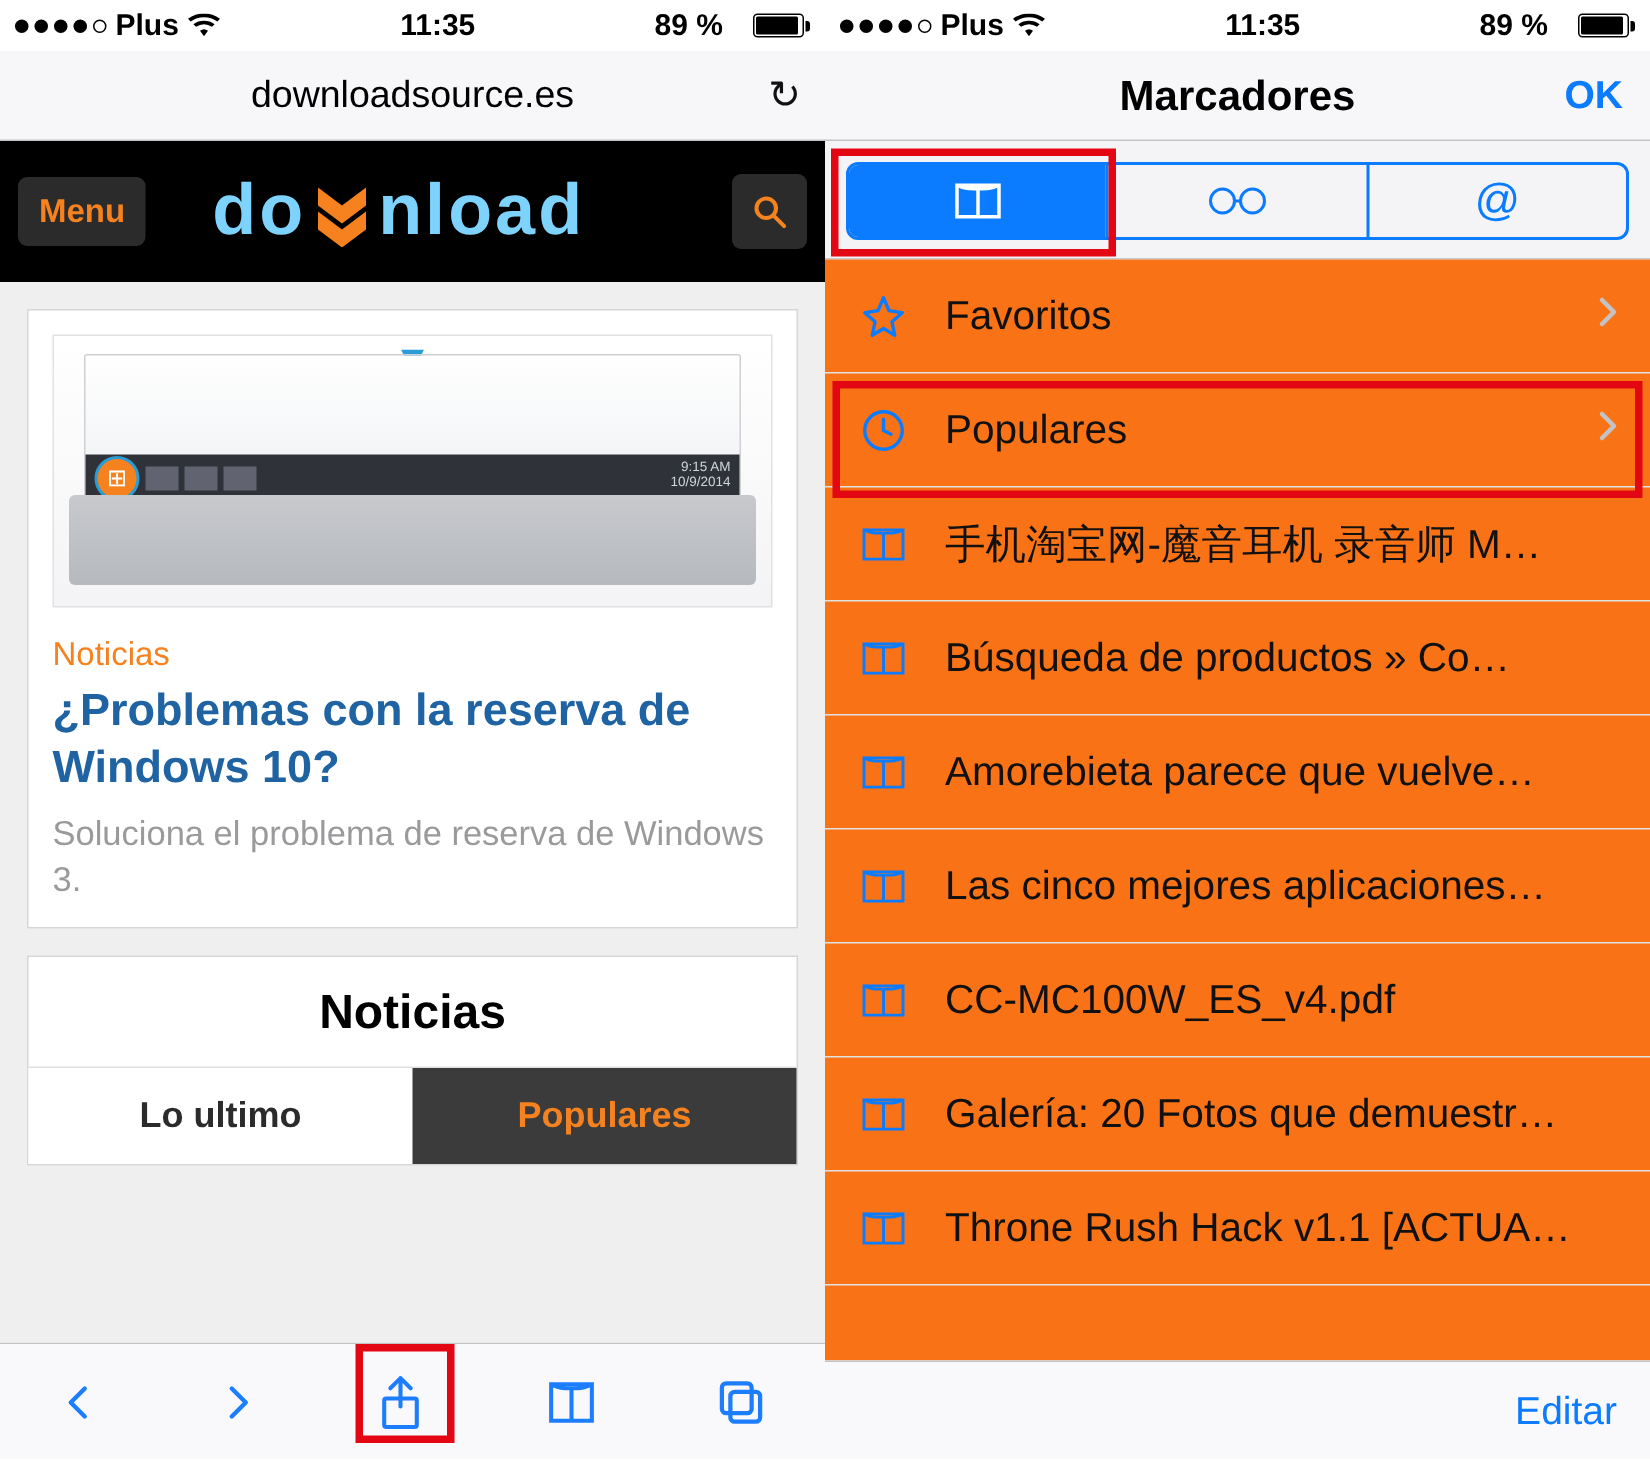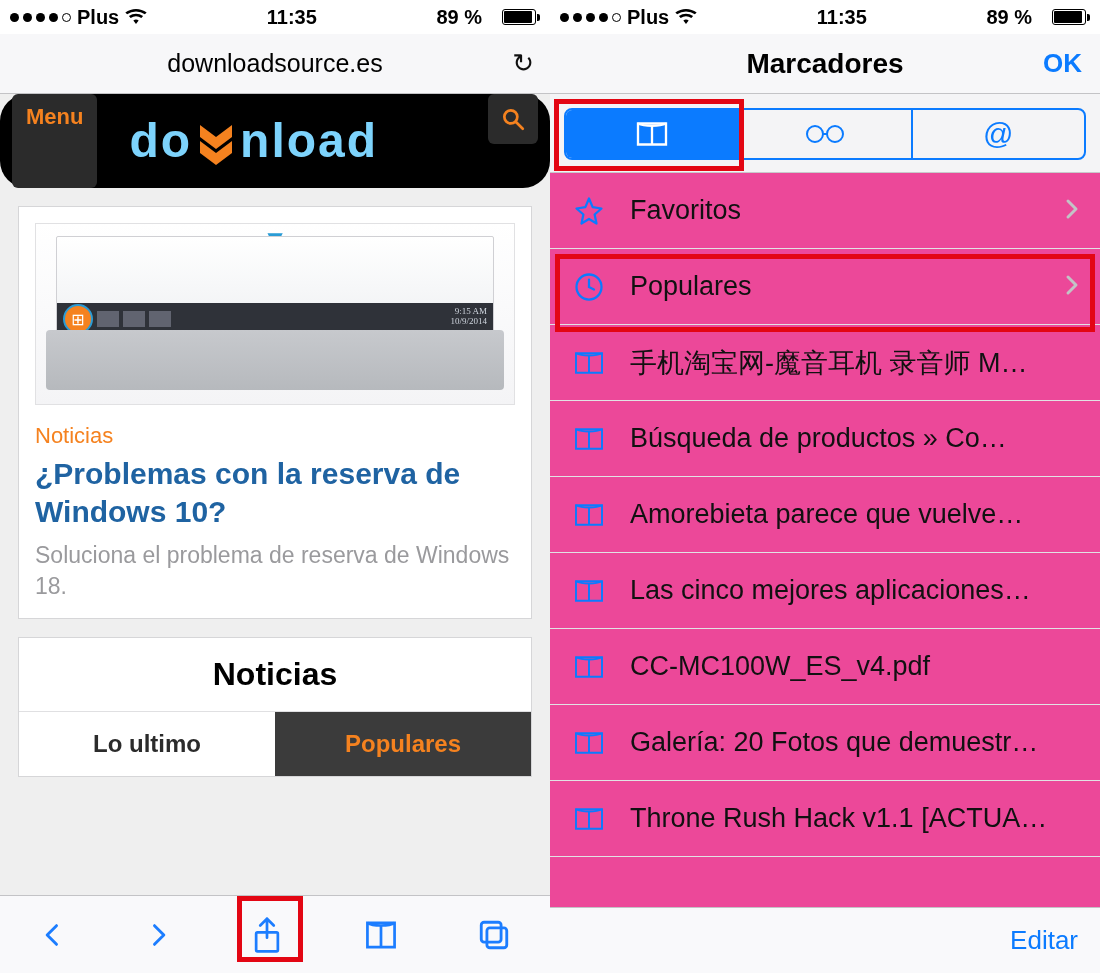--- a/index.html
+++ b/index.html
@@ -18,32 +18,32 @@
   .battery { display:flex; align-items:center; }
   .batt-body { width:34px; height:16px; border:1.5px solid #000; border-radius:3px; position:relative; }
   .batt-fill { position:absolute; left:1px; top:1px; bottom:1px; width:88%; background:#000; border-radius:1px; }
   .batt-cap { width:3px; height:7px; background:#000; border-radius:0 2px 2px 0; margin-left:1px; }
 
   
   .urlbar { height:60px; background:#f7f7f9; border-bottom:1px solid #c3c3c6; display:flex; align-items:center; justify-content:center; position:relative; }
   .urlbar .domain { font-size:25px; color:#000; }
   .urlbar .reload { position:absolute; right:16px; font-size:26px; color:#111; }
   .page { flex:1; background:#efefef; overflow:hidden; position:relative; }
-  .site-header { height:94px; background:#000; display:flex; padding:0 12px; gap:12px;border-radius:27px; }
+  .site-header { height:94px; background:#000; display:flex; align-items:center; padding:0 12px; gap:24px; }
   .menu-pill { background:#2b2b2b; color:#f5821f; font-weight:700; font-size:22px; padding:10px 14px; border-radius:6px; }
   .logo { display:flex; align-items:center; margin-left:20px;}
   .logo span { color:#7dd3fc; font-weight:800; font-size:48px; letter-spacing:2px; line-height:1; }
   .search-btn { margin-left:auto; width:50px; height:50px; background:#2b2b2b; border-radius:6px; display:flex; align-items:center; justify-content:center; color:#f5821f; }
   .article-card { margin:18px; background:#fff; border:1px solid #d6d6d8; }
   .thumb { margin:16px 16px 10px 16px; height:182px; position:relative; border:1px solid #e1e1e3; background:linear-gradient(#fff,#f4f4f6); overflow:hidden; }
   .laptop-screen { position:absolute; top:12px; left:20px; right:20px; height:100px; background:linear-gradient(#fff,#eef0f2); border:1px solid #d0d0d4; border-radius:2px; }
   .taskbar { position:absolute; left:0; right:0; bottom:0; height:32px; background:#2f3239; display:flex; align-items:center; padding-left:6px; gap:4px; }
   .winbtn { width:30px; height:30px; border-radius:50%; background:#f5821f; display:flex; align-items:center; justify-content:center; color:#fff; border:2px solid #2a9cd6; }
   .tb-box { width:22px; height:16px; background:#616470; }
-  .tb-time { position:absolute; right:6px; top:4px; font-size:9px; color:#cfd5de; text-align:right; line-height:1.1;font-family:Liberation Serif, serif; }
+  .tb-time { position:absolute; right:6px; top:4px; font-size:9px; color:#cfd5de; text-align:right; line-height:1.1; }
   .laptop-base { position:absolute; left:10px; right:10px; bottom:14px; height:60px; background:linear-gradient(#c7c9cd,#b6b9bd); border-radius:4px; }
   .arrow-down-blue { position:absolute; top:0; left:50%; transform:translateX(-50%); color:#2a9cd6; font-size:26px; }
   .cat { color:#f5821f; font-size:22px; padding:8px 16px 6px 16px; }
   .art-title { color:#1f63a2; font-size:30px; font-weight:700; line-height:1.25; padding:0 16px 10px 16px; }
   .art-desc { color:#9a9a9d; font-size:23px; line-height:1.35; padding:0 16px 16px 16px; }
   .news-block { margin:14px 18px 0 18px; background:#fff; border:1px solid #d6d6d8; }
   .news-head { font-size:32px; font-weight:700; text-align:center; padding:18px 0; border-bottom:1px solid #e0e0e2; }
   .tabs { display:flex; }
   .tab { flex:1; padding:18px 0; text-align:center; font-size:24px; font-weight:700; }
   .tab.latest { background:#fff; color:#2b2b2b; }
@@ -54,21 +54,21 @@
 
   
   .navbar { height:60px; background:#f7f7f9; border-bottom:1px solid #c3c3c6; display:flex; align-items:center; justify-content:center; position:relative; }
   .nav-title { font-size:28px; font-weight:700; }
   .nav-ok { position:absolute; right:18px; color:#0b7bff; font-weight:700; font-size:26px; }
   .seg-wrap { padding:14px 14px 12px 14px; background:#f4f4f6; border-bottom:1px solid #c9c9cc; }
   .segmented { display:flex; border:2px solid #0b7bff; border-radius:8px; overflow:hidden; height:52px; }
   .segmented .seg { flex:1; display:flex; align-items:center; justify-content:center; color:#0b7bff; font-size:28px; border-left:2px solid #0b7bff; }
   .segmented .seg:first-child { border-left:none; }
   .segmented .seg.active { background:#0b7bff; color:#fff; }
-  .list { flex:1; overflow:hidden; background:#ec4899; }
+  .list { flex:1; overflow:hidden; background:#f97316; }
   .row { height:76px; display:flex; align-items:center; padding:0 20px 0 22px; border-bottom:1px solid #e2e2e4; gap:24px; }
   .row .ico { width:34px; display:flex; justify-content:center; color:#0b7bff; flex-shrink:0; }
   .row .label { font-size:27px; color:#111; flex:1; white-space:nowrap; overflow:hidden; text-overflow:ellipsis; }
   .row .chev { color:#c3c3c6; flex-shrink:0; }
   .bottombar { height:66px; background:#f9f9fb; border-top:1px solid #c3c3c6; display:flex; align-items:center; justify-content:flex-end; padding:16px 22px; }
   .edit { color:#0b7bff; font-size:26px; }
 </style>
 </head>
 <body>
 
@@ -133,21 +133,21 @@
               <div class="tb-box"></div>
                 <div class="tb-box"></div>
                 <div class="tb-box"></div>
               <div class="tb-time">9:15 AM<br>10/9/2014</div>
             </div>
           </div>
           <div class="laptop-base"></div>
         </div>
         <div class="cat">Noticias</div>
         <div class="art-title">¿Problemas con la reserva de Windows 10?</div>
-        <div class="art-desc">Soluciona el problema de reserva de Windows 18.</div>
+        <div class="art-desc">Soluciona el problema de reserva de Windows 3.</div>
       </div>
 
       <div class="news-block">
         <div class="news-head">Noticias</div>
         <div class="tabs">
           <div class="tab latest">Lo ultimo</div>
           <div class="tab popular">Populares</div>
         </div>
       </div>
     </div>

